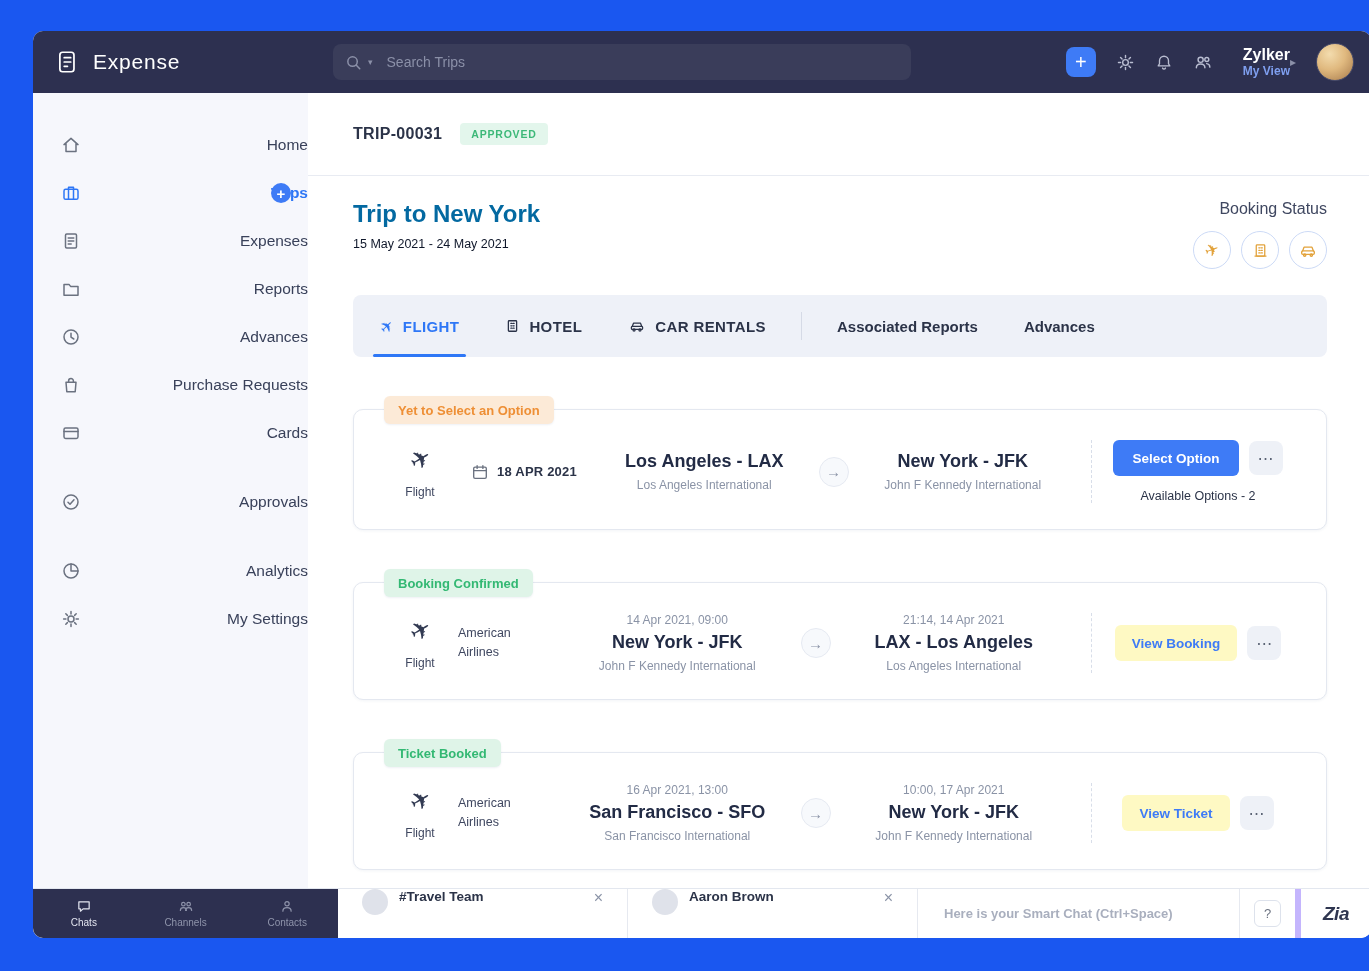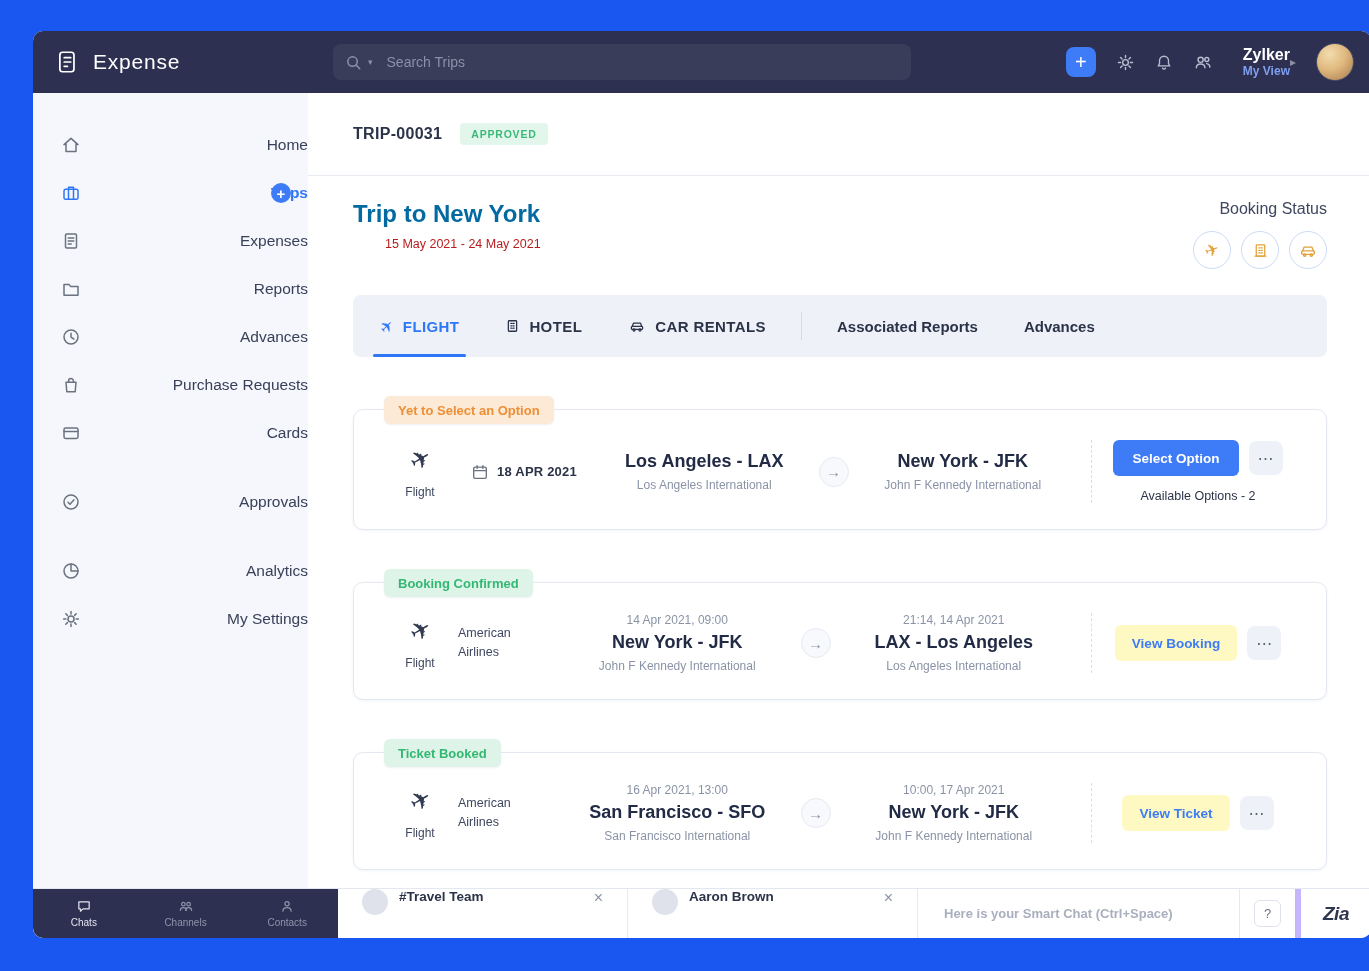--- a/index.html
+++ b/index.html
@@ -68,21 +68,21 @@
     height:83px; display:flex; align-items:center; gap:18px; padding:0 45px;
     border-bottom:1px solid #e8ebf2;
   }
   .trip-id { font-size:16px; font-weight:700; color:#2b3348; letter-spacing:.3px; }
   .badge-approved {
     background:#e3f6ec; color:#3cb878; font-size:10.5px; font-weight:700;
     letter-spacing:.8px; padding:5px 11px; border-radius:4px;
   }
   .title-row { display:flex; justify-content:space-between; align-items:flex-start; padding:24px 44px 0 45px; }
   .trip-title { font-size:24px; font-weight:700; color:#0369a1; }
-  .trip-dates { font-size:12.5px; color:#b91c1c; margin-top:9px;margin-left:32px; }
+  .trip-dates { font-size:12.5px; color:#0f172a; margin-top:9px; }
   .booking-status { text-align:right; }
   .bs-label { font-size:16px; color:#3f4760; }
   .bs-circles { display:flex; gap:10px; justify-content:flex-end; margin-top:13px; }
   .bs-circle {
     width:38px; height:38px; border-radius:50%; border:1.5px solid #ccdaf6; background:#fff;
     display:flex; align-items:center; justify-content:center; color:#e2a23b; cursor:pointer;
   }
   .bs-circle .pg { font-size:17px; transform:rotate(-20deg); }
   
   .tabbar {

